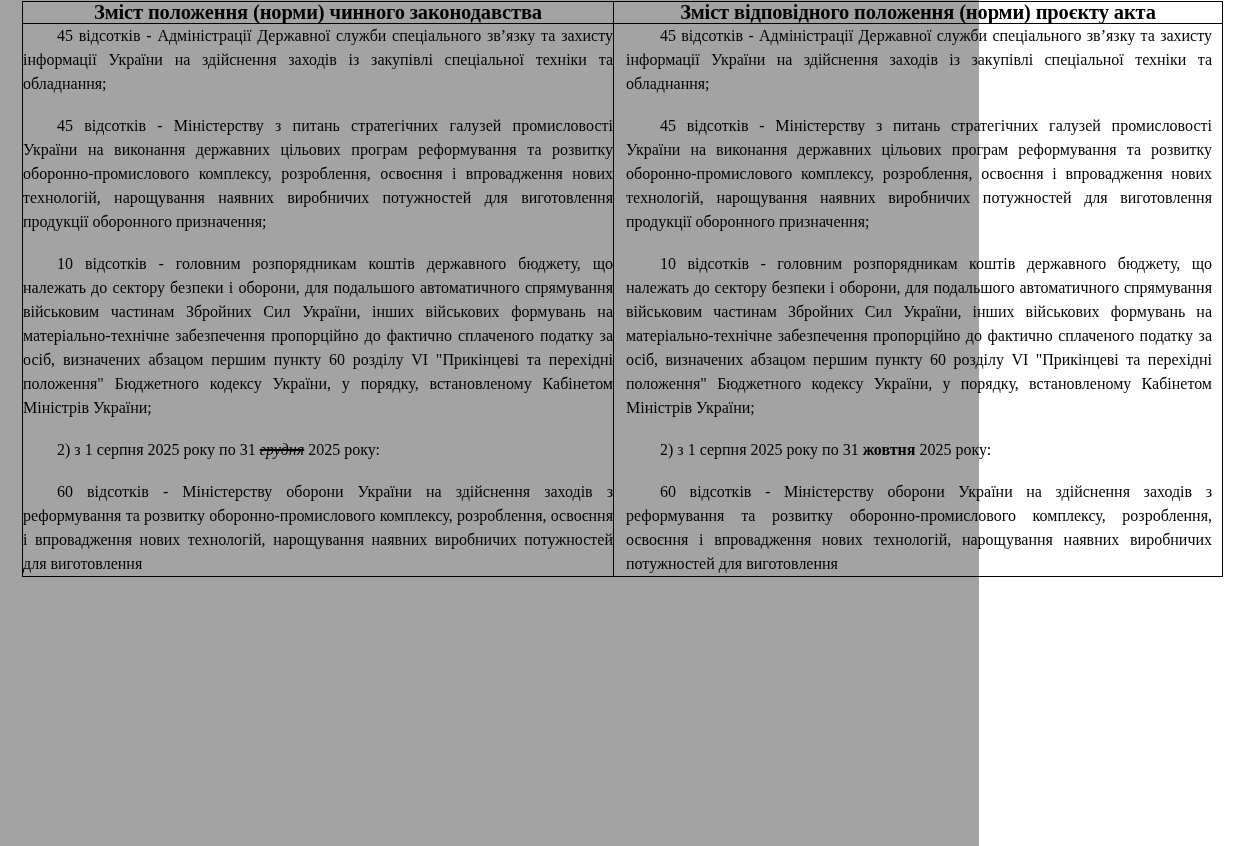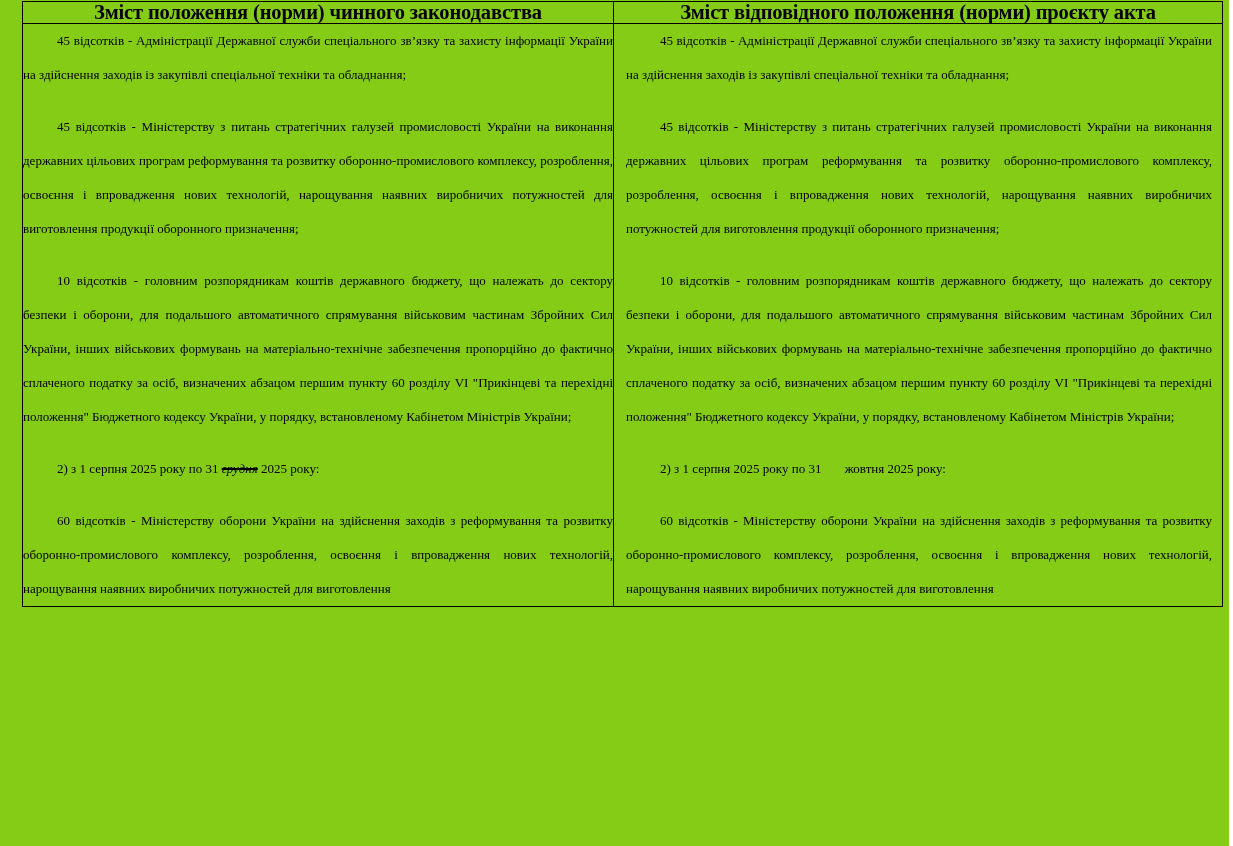--- a/index.html
+++ b/index.html
@@ -10,23 +10,23 @@
   body {
     width: 1233px;
     height: 846px;
     overflow: hidden;
     font-family: "Liberation Serif", "DejaVu Serif", serif;
     color: #000000;
   }
 
   .page {
     position: relative;
-    width: 1229px;
+    width: 979px;
     height: 846px;
-    background: #84cc16;
+    background: #a3a3a3;
     box-sizing: border-box;
   }
 
   .comparison-table {
     position: absolute;
     left: 22px;
     top: 1px;
     width: 1200px;
     border-collapse: collapse;
     table-layout: fixed;
@@ -49,22 +49,22 @@
     font-size: 20.5px;
     line-height: 1.0;
     padding: 7px 4px 9px 4px;
     letter-spacing: -0.15px;
     white-space: nowrap;
   }
 
   
   .body-cell {
     padding: 8px 11px 0 8px;
-    font-size: 13px;
-    line-height: 34px;
+    font-size: 16px;
+    line-height: 24px;
   }
   .body-cell.right {
     padding-left: 12px;
     padding-right: 10px;
   }
 
   .para {
     margin: 0 0 0 0;
     text-align: justify;
     text-indent: 34px;
@@ -80,22 +80,21 @@
     overflow: hidden;
     max-height: 118px;
   }
 
   .strike {
     text-decoration: line-through;
     text-decoration-thickness: 1.6px;
     font-style: italic;
   }
   .bold {
-    font-weight: normal;
-    margin-left: 20px;
+    font-weight: bold;
   }
 </style>
 </head>
 <body>
 
 <div class="page">
 
   <table class="comparison-table">
     <colgroup>
       <col class="col-left">

